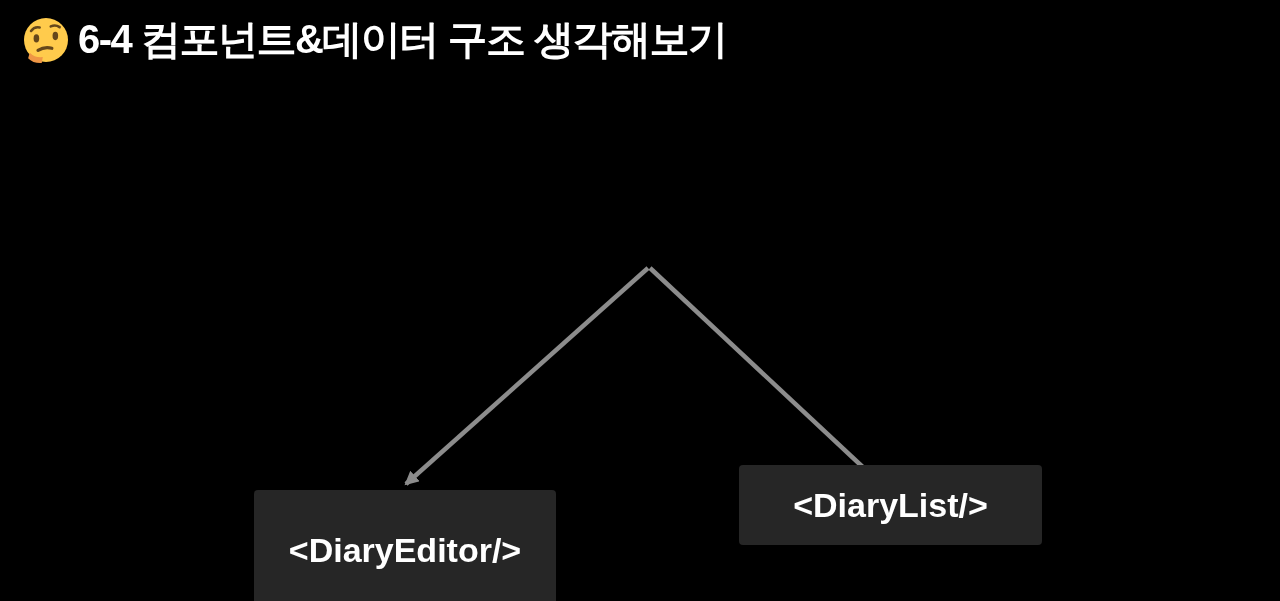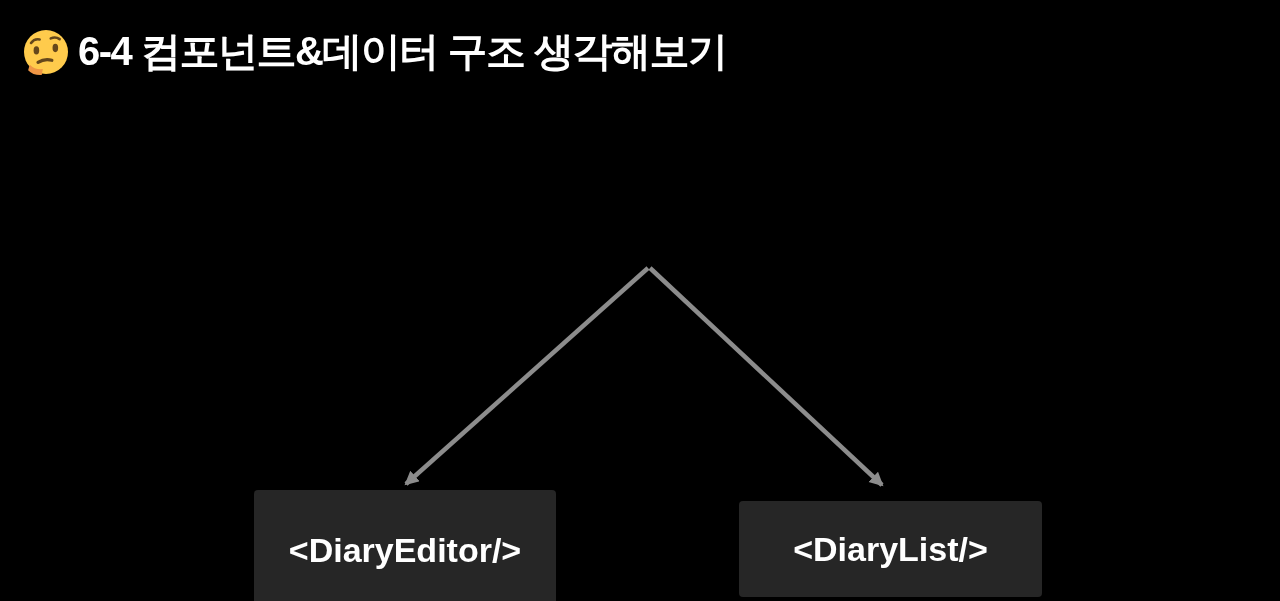--- a/index.html
+++ b/index.html
@@ -11,21 +11,21 @@
   }
   .slide {
     position: relative;
     width: 1280px;
     height: 601px;
     background: #000000;
   }
   .title-row {
     position: absolute;
     left: 22px;
-    top: 24px;
+    top: 12px;
     display: flex;
     align-items: center;
     gap: 8px;
   }
   .emoji {
     display: inline-flex;
     width: 48px;
     height: 48px;
     flex: 0 0 auto;
   }
@@ -51,21 +51,21 @@
     color: #ffffff;
     font-weight: 700;
     font-size: 34px;
     display: flex;
     align-items: center;
     justify-content: center;
     white-space: nowrap;
   }
   .node-app    { left: 498px; top: 177px; width: 302px; height: 90px; }
   .node-editor { left: 254px; top: 490px; width: 302px; height: 120px; }
-  .node-list   { left: 739px; top: 501px; width: 303px; height: 96px; text-align: right; }
+  .node-list   { left: 739px; top: 465px; width: 303px; height: 80px; text-align: right; }
 </style>
 </head>
 <body>
 
 <div class="slide">
 
   <div class="title-row">
     <span class="emoji">
       <svg width="48" height="48" viewBox="0 0 36 36" aria-hidden="true">
         <circle cx="18" cy="18" r="16.5" fill="#FFCB4C"></circle>

